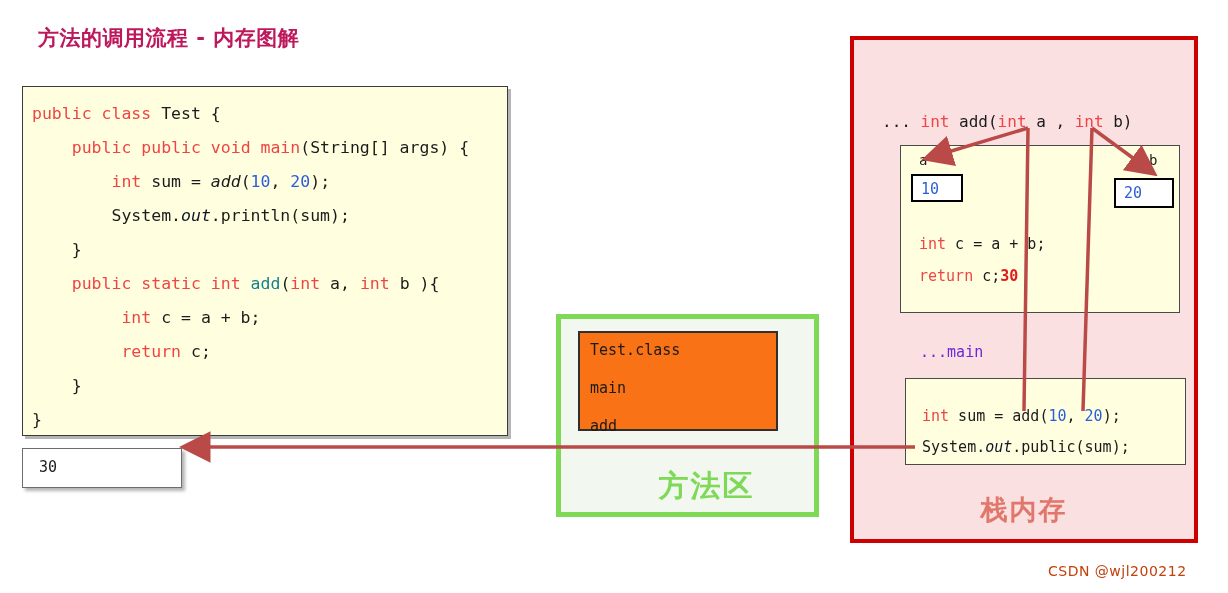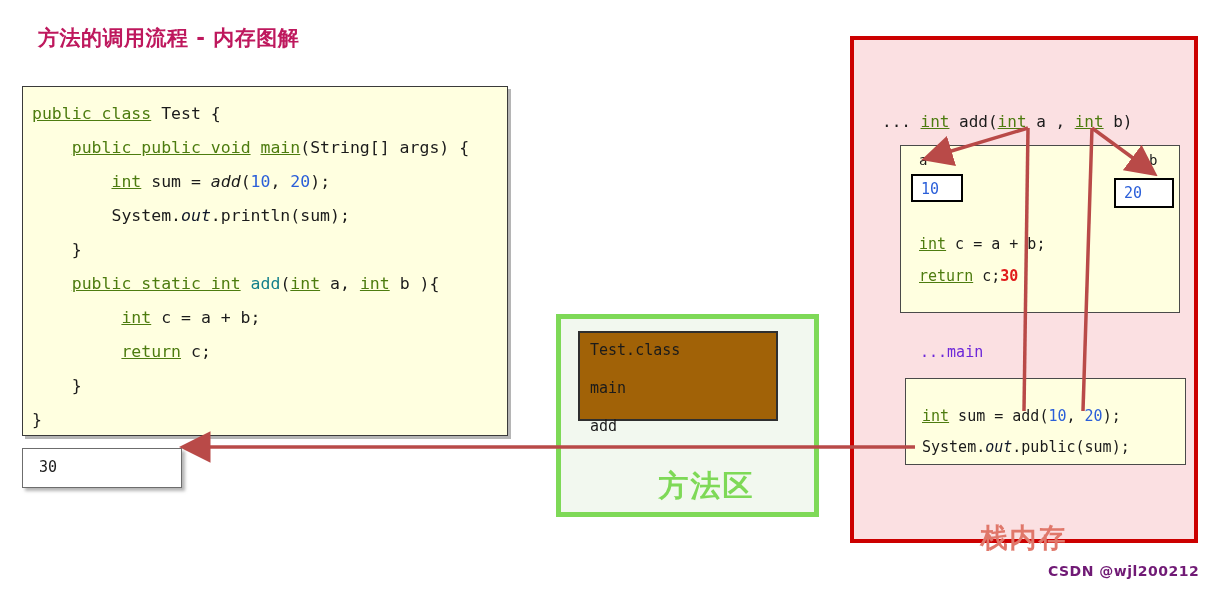--- a/index.html
+++ b/index.html
@@ -23,21 +23,21 @@
     background:#ffffe0;border:1px solid #3a3a3a;
     box-shadow:3px 3px 0 rgba(90,90,90,.45);
     box-sizing:border-box;
   }
   #code-panel .code{
     position:absolute;left:9px;top:10px;right:4px;
     font-family:"DejaVu Sans Mono","Liberation Mono",monospace;
     font-size:16.5px;line-height:34px;color:#1b1b1b;
     white-space:pre;
   }
-  .kw{color:#4d7c0f;text-decoration:underline;}
+  .kw{color:#ef4444;}
   .num{color:#2b5fd9;}
   .mi{color:#1b1b1b;font-style:italic;}
   .fld{color:#0f172a;font-style:italic;}
   .fn{color:#14808c;}
   .red{color:#e01b1b;font-weight:bold;}
 
   
   #output-box{
     left:22px;top:448px;width:160px;height:40px;
     background:#ffffff;border:1px solid #6d6d6d;
@@ -50,22 +50,22 @@
     font-size:15px;color:#1b1b1b;
   }
 
   
   #method-area{
     left:556px;top:314px;width:263px;height:203px;
     background:#f2f8ef;border:5px solid #7ed957;
     box-sizing:border-box;
   }
   #method-inner{
-    left:578px;top:331px;width:200px;height:90px;
-    background:#a16207;border:2px solid #2f2f2f;
+    left:578px;top:331px;width:200px;height:100px;
+    background:#f97316;border:2px solid #2f2f2f;
     box-sizing:border-box;
     text-align:center;
   }
   #method-inner .line{
     position:absolute;left:10px;
     font-family:"DejaVu Sans Mono","Liberation Mono",monospace;
     font-size:15px;color:#1b1b1b;white-space:nowrap;
   }
   #method-inner .l0{top:8px;}
   #method-inner .l1{top:46px;}
@@ -79,21 +79,20 @@
   
   #stack-area{
     left:850px;top:36px;width:348px;height:507px;
     background:#fbe0e2;border:4px solid #cc0000;
     box-sizing:border-box;
   }
   #stack-label{
     left:850px;top:492px;width:348px;
     text-align:center;font-size:27px;font-weight:bold;color:#e0776a;
     letter-spacing:2px;
-    margin-top:28px;
   }
 
   #add-header{
     left:882px;top:112px;
     font-family:"DejaVu Sans Mono","Liberation Mono",monospace;
     font-size:16px;color:#1b1b1b;white-space:nowrap;
   }
   #add-frame{
     left:900px;top:145px;width:280px;height:168px;
     background:#ffffe0;border:1px solid #4a4a4a;
@@ -141,21 +140,21 @@
   }
   #main-line-1{top:28px;}
   #main-line-2{top:59px;}
 
   
   #arrow-layer{left:0;top:0;width:1228px;height:593px;pointer-events:none;}
 
   
   #watermark{
     left:1048px;top:563px;
-    font-size:14px;color:#701a75;letter-spacing:.5px;white-space:nowrap;font-weight:bold;
+    font-size:14px;color:#c2410c;letter-spacing:.5px;white-space:nowrap;
   }
 </style>
 </head>
 <body>
 
 <div class="abs" id="page-title">方法的调用流程 - 内存图解</div>
 
 <div class="abs" id="code-panel">
   <div class="code"><span class="kw">public class</span> Test {
     <span class="kw">public public void</span> <span class="kw">main</span>(String[] args) {

